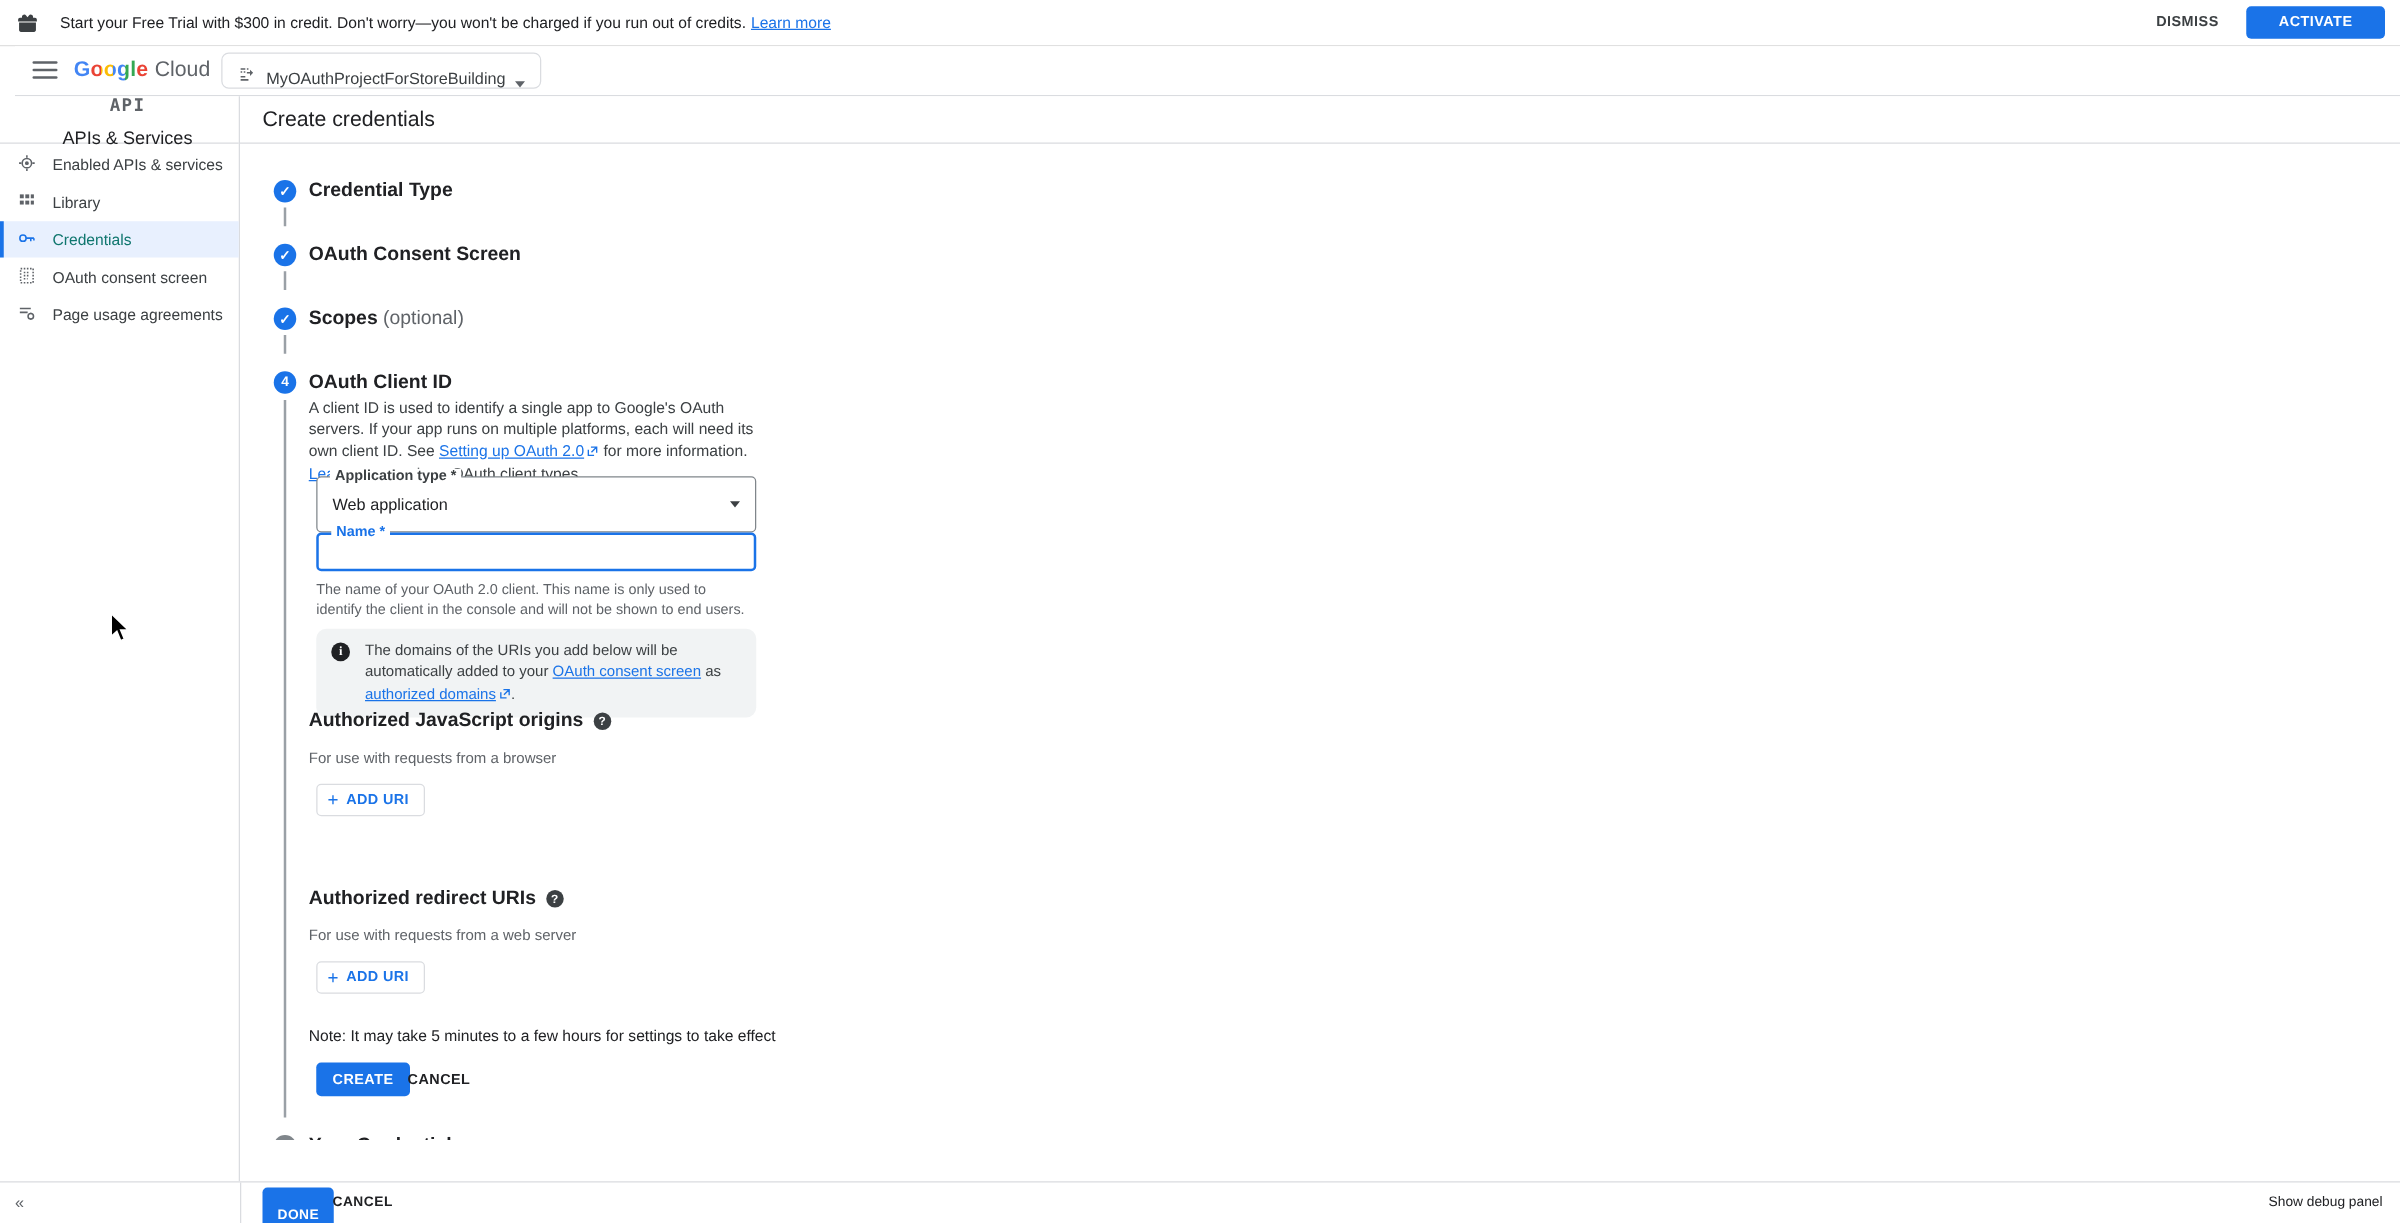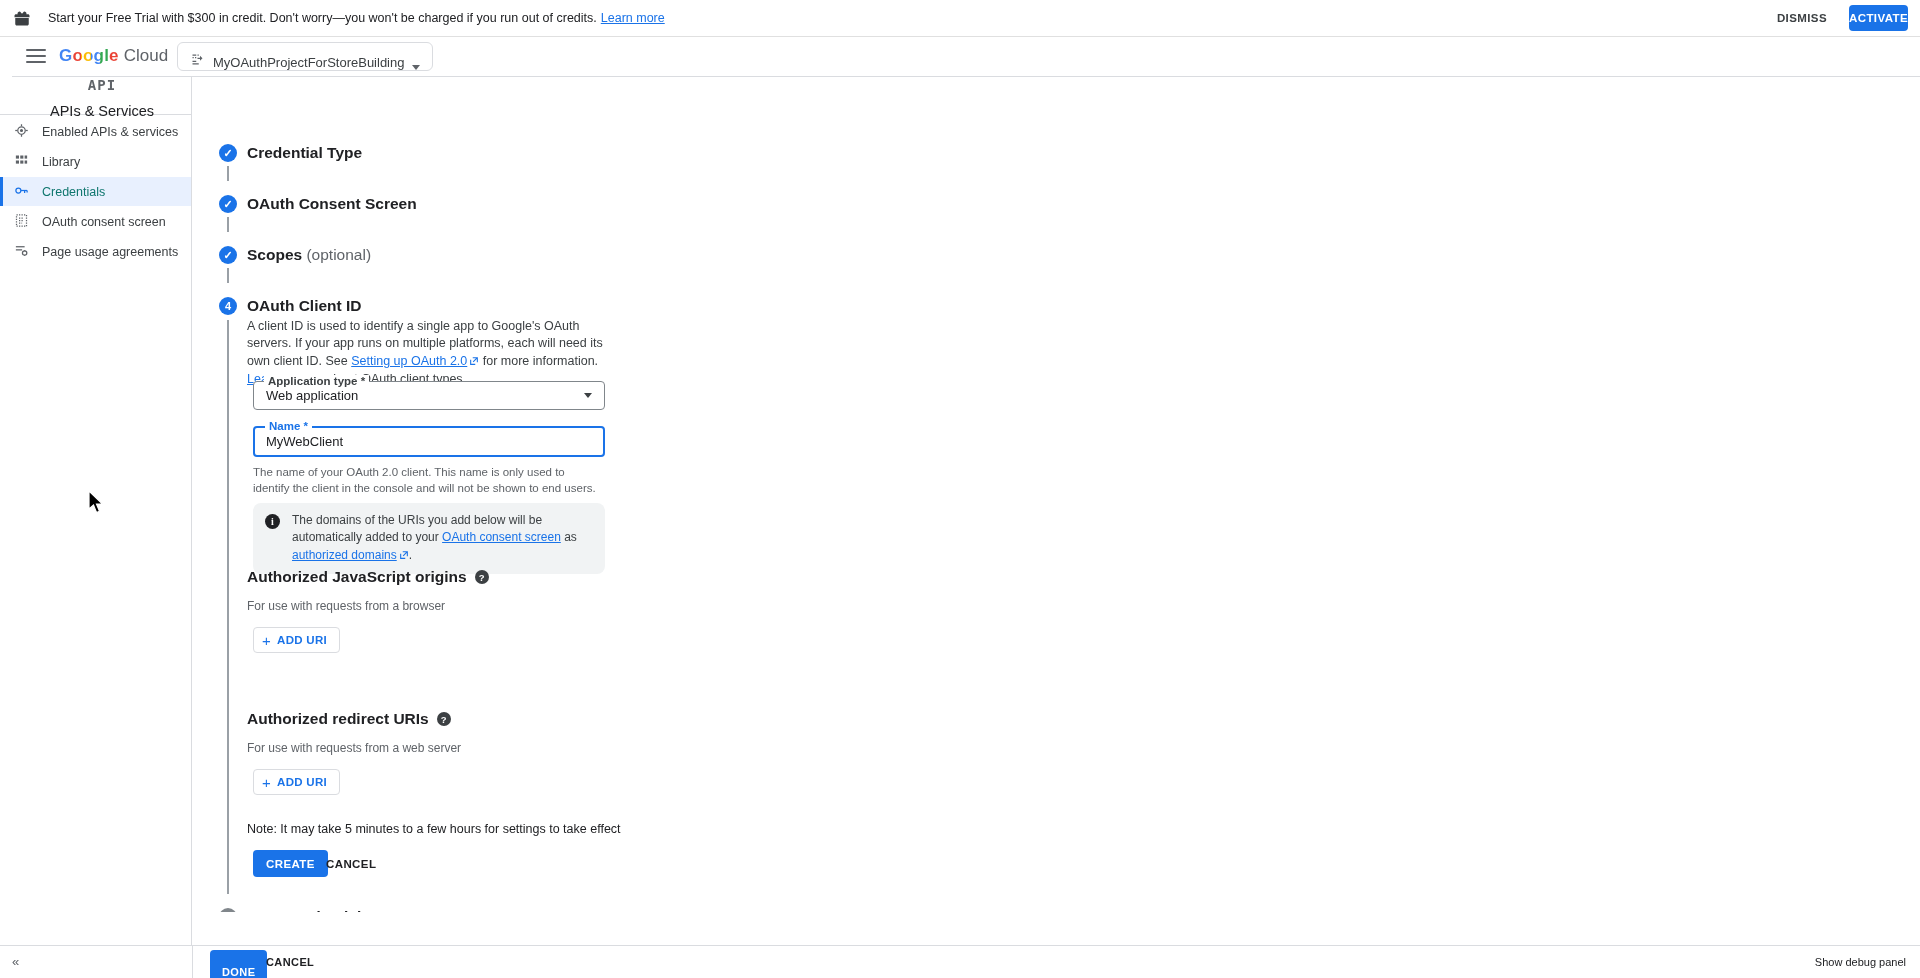--- a/index.html
+++ b/index.html
@@ -9,21 +9,21 @@
   
   .banner { position:absolute; left:0; top:0; width:1920px; height:37px;
     background:#fff; border-bottom:1px solid #e0e0e0; display:flex; align-items:center; }
   .banner-text { font-size:12.5px; color:#202124; margin-left:48px; }
   .banner a, .lnk { color:#1a73e8; text-decoration:underline; cursor:pointer; }
   .gift { position:absolute; left:13px; top:9px; }
   .banner-actions { position:absolute; right:12px; top:5px; display:flex; align-items:center; gap:14px; }
   .btn-text-dark { font-size:11.5px; font-weight:bold; letter-spacing:.4px; color:#3c4043;
     background:none; border:none; cursor:pointer; padding:6px 8px; font-family:inherit; }
   .btn-blue { font-size:11.5px; font-weight:bold; letter-spacing:.4px; color:#fff;
-    background:#1a73e8; border:none; border-radius:4px; padding:7px 0; cursor:pointer; font-family:inherit; }
+    background:#1a73e8; border:none; border-radius:4px; padding:7px 26px; cursor:pointer; font-family:inherit; }
 
   
   .topbar { position:absolute; left:0; top:37px; width:1920px; height:40px;
     background:#fff; border-bottom:1px solid #dadce0;margin-left:12px; }
   .hamburger { position:absolute; left:14px; top:11px; width:20px; height:16px; cursor:pointer;
     display:flex; flex-direction:column; justify-content:space-between; padding:1px 0; }
   .hamburger span { display:block; height:2px; background:#5f6368; border-radius:1px; }
   .gc-logo { position:absolute; left:47px; top:9px; font-size:17px; display:flex; gap:5px; align-items:baseline; }
   .gc-google { font-weight:bold; letter-spacing:.2px;
     background:linear-gradient(90deg,#4285F4 0 20%,#EA4335 20% 37%,#FBBC05 37% 53%,#4285F4 53% 69%,#34A853 69% 82%,#EA4335 82% 100%);
@@ -79,21 +79,21 @@
   .step-title { font-size:15.5px; font-weight:bold; color:#202124; }
   .step-optional { font-weight:normal; color:#5f6368; }
   .conn { position:absolute; left:35px; width:2px; background:#9aa0a6; }
 
   .desc { position:absolute; left:55px; top:203px; width:356px; font-size:12.5px; line-height:1.38; color:#3c4043; }
   .ext-ic { display:inline-block; vertical-align:-1px; margin-left:2px; }
 
   .field { position:absolute; left:61px; width:352px; border:1px solid #80868b; border-radius:4px; background:#fff; }
   .field-label { position:absolute; left:10px; top:-7px; background:#fff; padding:0 4px;
     font-size:11.5px; font-weight:bold; color:#3c4043; }
-  .sel-field { top:266px; height:29px; display:flex; align-items:center; justify-content:space-between;
+  .sel-field { top:266px; height:45px; display:flex; align-items:center; justify-content:space-between;
     padding:0 12px; cursor:pointer; }
   .sel-value { font-size:13px; color:#202124; }
   .name-field { top:311px; height:31px; border:2px solid #1a73e8; }
   .name-field .field-label { color:#1a73e8; top:-8px; }
   .name-field input { width:100%; height:100%; border:none; outline:none; font-size:13px;
     color:#202124; padding:0 11px; font-family:inherit; background:transparent; }
   .helper { position:absolute; left:61px; top:349px; width:350px; font-size:11.5px; line-height:1.4; color:#5f6368; }
 
   .infobox { position:absolute; left:61px; top:388px; width:352px; background:#f1f3f4; border-radius:8px;
     padding:9px 14px 9px 12px; display:flex; gap:12px; align-items:flex-start; }
@@ -256,20 +256,23 @@
           <circle cx="17" cy="16" r="3.5"></circle>
           <line x1="17" y1="11.5" x2="17" y2="13"></line>
           <line x1="17" y1="19" x2="17" y2="20.5"></line>
         </svg>
     </span>
     <span>Page usage agreements</span>
   </div>
 </div>
 
 <div class="main">
+  <div class="page-head">
+    <span class="page-title">Create credentials</span>
+  </div>
 
   <div class="content">
 
     <div class="step-row" style="top:29px">
       <span class="step-circle">✓</span>
       <span class="step-title">Credential Type</span>
     </div>
     <div class="conn" style="top:51px;height:15px"></div>
 
     <div class="step-row" style="top:80px">
@@ -300,21 +303,20 @@
           </svg></span><span> about OAuth client types.</span></p>
 
     <div class="field sel-field">
       <span class="field-label">Application type *</span>
       <span class="sel-value">Web application</span>
       <span class="caret-down" style="border-top-color:#3c4043"></span>
     </div>
 
     <div class="field name-field">
       <span class="field-label">Name *</span>
-      <input type="text" value="MyWebClient" style="">
     </div>
     <p class="helper">The name of your OAuth 2.0 client. This name is only used to identify the client in the console and will not be shown to end users.</p>
 
     <div class="infobox">
       <span class="info-ic">i</span>
       <p><span>The domains of the URIs you add below will be automatically added to your </span><span class="lnk" style="text-decoration:underline">OAuth consent screen</span><span> as </span><span class="lnk" style="text-decoration:underline">authorized domains</span><span class="ext-ic"><svg width="10" height="10" viewBox="0 0 24 24" fill="none" stroke="#1a73e8" stroke-width="2.6">
               <path d="M4 9v11h11M9 4h11v11M20 4L10 14"></path>
             </svg></span><span>.</span></p>
     </div>
 

